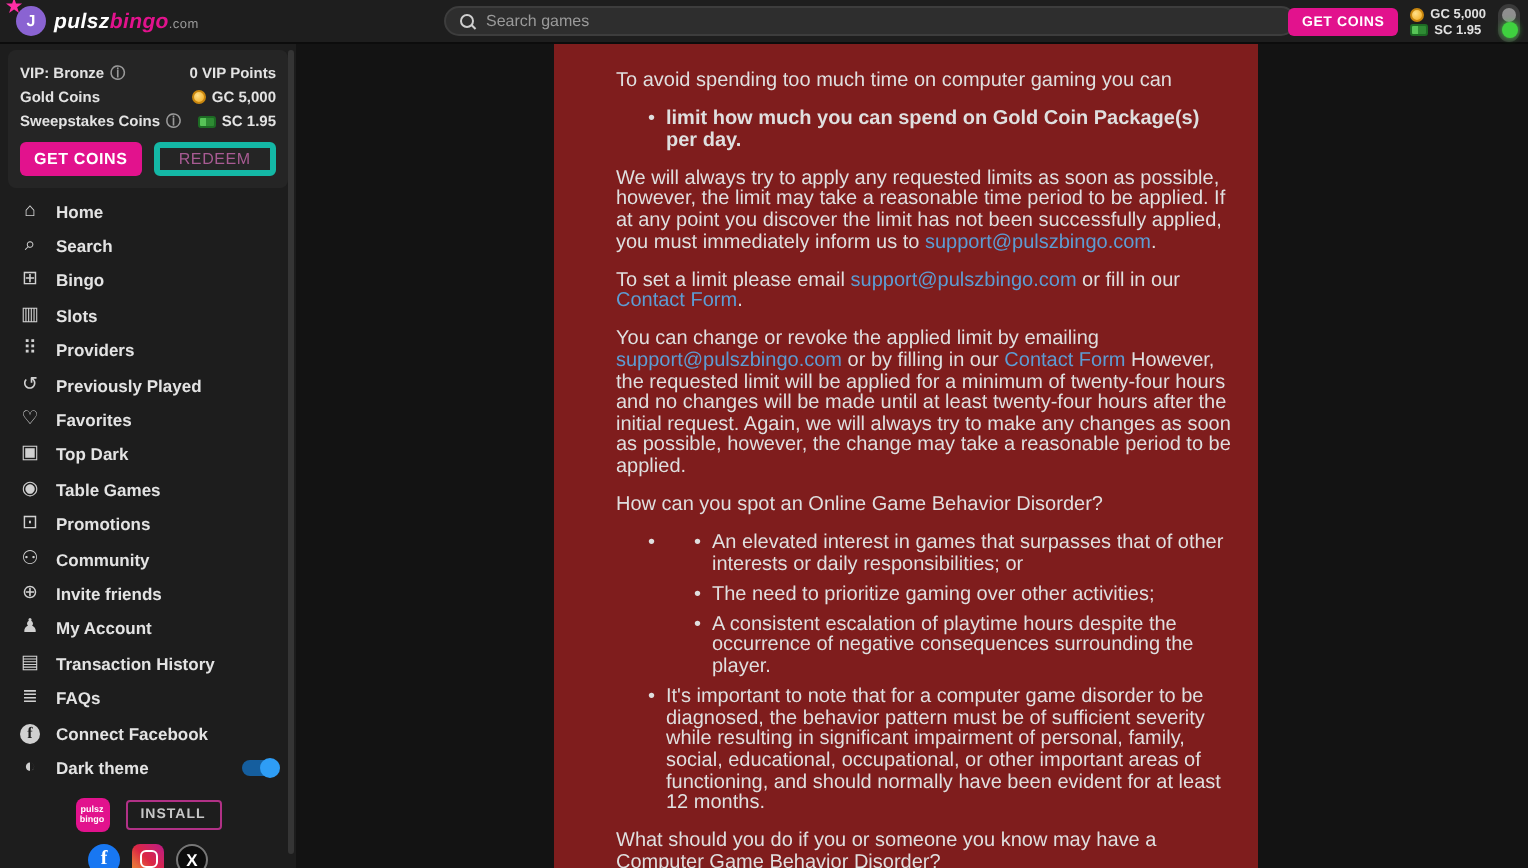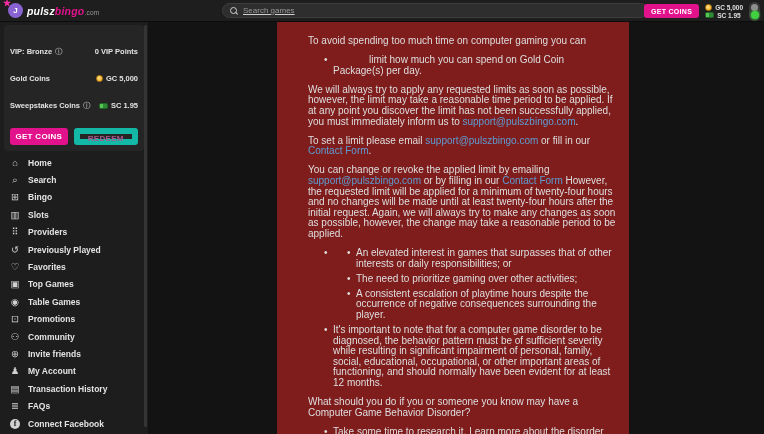--- a/index.html
+++ b/index.html
@@ -20,21 +20,21 @@
   .brand .b3 { color:#9a9a9a; font-size:6.5px; font-style:normal; font-weight:400; }
   .searchbar { position:absolute; left:222px; top:3px; width:426px; height:15px;
     background:#2e2e2e; border:1px solid #3d3d3d; border-radius:8px;
     display:flex; align-items:center; padding:0 7px; gap:5px; }
   .mag { position:relative; width:8px; height:8px; flex:0 0 auto; }
   .mag::before { content:''; position:absolute; left:0; top:0; width:5px; height:5px;
     border:1.4px solid #cfcfcf; border-radius:50%; }
   .mag::after { content:''; position:absolute; left:5.5px; top:5.5px; width:3px; height:1.4px;
     background:#cfcfcf; transform:rotate(45deg); transform-origin:0 0; }
   .searchbar input { flex:1; background:transparent; border:none; outline:none;
-    color:#cfcfcf; font-size:8px; font-family:"Liberation Sans", sans-serif;text-decoration:underline; }
+    color:#cfcfcf; font-size:8px; font-family:"Liberation Sans", sans-serif; }
   .searchbar input::placeholder { color:#9a9a9a; }
   .hdr-right { position:absolute; right:4px; top:0; height:22px; display:flex; align-items:center; gap:6px; }
   .btn-pink-sm { background:#e2128d; color:#fff; border:none; border-radius:3px;
     height:14px; padding:0 7px; font-size:7px; font-weight:bold; letter-spacing:.3px; }
   .hdr-balances { display:flex; flex-direction:column; gap:1px; }
   .bal-row { display:flex; align-items:center; gap:3px; color:#e0e0e0; font-size:6.5px; font-weight:bold; }
   .coin-gc { width:7px; height:7px; border-radius:50%;
     background:radial-gradient(circle at 35% 35%, #ffe08a, #f2a818); border:1px solid #c8860f; }
   .coin-sc { width:9px; height:6px; border-radius:1.5px; border:1px solid #1d6b24;
     background:linear-gradient(90deg,#57c457 0 40%, #2e8b33 40%); }
@@ -44,29 +44,29 @@
   .cur-toggle .knob-bot { position:absolute; left:1.5px; bottom:1.5px; width:8px; height:8px;
     border-radius:50%; background:#3fd13f; box-shadow:0 0 3px #3fd13f; }
 
   
   .sidebar { position:absolute; top:22px; left:0; width:148px; height:412px;
     background:#1d1d1d; overflow:hidden; }
   .sb-scroll { position:absolute; right:1px; top:3px; width:3px; height:402px;
     background:#353535; border-radius:2px; }
   .wallet { margin:3px 4px 0 4px; background:#252525; border-radius:4px; padding:4px 6px 6px 6px; }
   .w-row { display:flex; align-items:center; justify-content:space-between;
-    margin:18px 0; font-size:7.5px; font-weight:bold; color:#e3e3e3; }
+    margin:3px 0; font-size:7.5px; font-weight:bold; color:#e3e3e3; }
   .w-left { display:flex; align-items:center; gap:3px; }
   .info-i { color:#9a9a9a; font-size:7.5px; line-height:7px; }
   .w-right { display:flex; align-items:center; gap:3px; }
   .w-btns { display:flex; gap:6px; margin-top:6px; }
   .btn-getcoins { flex:1.1; height:17px; background:#e2128d; color:#fff; border:none;
     border-radius:3px; font-size:8px; font-weight:bold; letter-spacing:.3px; }
   .btn-redeem { flex:1; height:17px; background:transparent; color:#a85b93;
-    border:6px solid #14b8a6; border-radius:3px; font-size:8px; font-weight:bold; letter-spacing:.3px; }
+    border:3px solid #14b8a6; border-radius:3px; font-size:8px; font-weight:normal; letter-spacing:.3px; }
   .menu { margin-top:3px; }
   .menu-item { height:17.4px; display:flex; align-items:center; padding:0 9px; gap:7px; cursor:pointer; }
   .menu-icon { width:12px; text-align:center; font-size:9.5px; color:#d0d0d0; line-height:10px; }
   .menu-label { font-size:8.5px; font-weight:600; color:#e3e3e3; white-space:nowrap;text-align:right; }
   .theme-toggle { position:relative; margin-left:auto; width:18px; height:8px;
     border-radius:4px; background:#155e9e; }
   .theme-toggle .knob { position:absolute; right:-1px; top:-1px; width:10px; height:10px;
     border-radius:50%; background:#2e9df5; }
   .install-row { display:flex; align-items:center; justify-content:center; gap:8px; margin-top:6px; }
   .app-badge { width:17px; height:17px; background:#e2128d; border-radius:4px;
@@ -84,21 +84,21 @@
 
   
   .content { position:absolute; left:277px; top:22px; width:352px; height:412px;
     background:#7f1d1d; padding:14px 13px 0 31px; overflow:hidden;
     color:#dfdfdf; font-size:10px; line-height:10.6px; }
   .content p { margin:0 0 8.5px 0; }
   .content ul { list-style:none; margin:0 0 8.5px 0; padding-left:16px; }
   .content ul.sub { margin:4.5px 0 0 0; padding-left:14px; }
   .content li { position:relative; padding-left:9px; margin-bottom:4.5px; overflow-wrap:anywhere; }
   .content li::before { content:'\2022'; position:absolute; left:0; top:0; color:#dfdfdf; }
-  .content .bold { font-weight:normal;margin-left:36px; }
+  .content .bold { font-weight:bold; }
   .content .link { color:#5d9cd3; cursor:pointer; }
 </style>
 </head>
 <body>
 
 <div class="app">
 
   <div class="header">
     <div class="logo">
       <div class="avatar">
@@ -188,21 +188,21 @@
         <div class="menu-item">
           <span class="menu-icon">↺</span>
           <span class="menu-label">Previously Played</span>
         </div>
         <div class="menu-item">
           <span class="menu-icon">♡</span>
           <span class="menu-label">Favorites</span>
         </div>
         <div class="menu-item">
           <span class="menu-icon">▣</span>
-          <span class="menu-label">Top Games</span>
+          <span class="menu-label">Top Dark</span>
         </div>
         <div class="menu-item">
           <span class="menu-icon">◉</span>
           <span class="menu-label">Table Games</span>
         </div>
         <div class="menu-item">
           <span class="menu-icon">⊡</span>
           <span class="menu-label">Promotions</span>
         </div>
         <div class="menu-item">
@@ -259,20 +259,21 @@
   </div>
 
   <div class="content">
       <p><span>To avoid spending too much time on computer gaming you can</span></p>
       <ul>
         <li><span class="bold">limit how much you can spend on Gold Coin Package(s) per day.</span></li>
       </ul>
       <p><span>We will always try to apply any requested limits as soon as possible, however, the limit may take a reasonable time period to be applied. If at any point you discover the limit has not been successfully applied, you must immediately inform us to </span><span class="link">support@pulszbingo.com</span><span>.</span></p>
       <p><span>To set a limit please email </span><span class="link">support@pulszbingo.com</span><span> or fill in our </span><span class="link">Contact Form</span><span>.</span></p>
       <p><span>You can change or revoke the applied limit by emailing </span><span class="link">support@pulszbingo.com</span><span> or by filling in our </span><span class="link">Contact Form</span><span> However, the requested limit will be applied for a minimum of twenty-four hours and no changes will be made until at least twenty-four hours after the initial request. Again, we will always try to make any changes as soon as possible, however, the change may take a reasonable period to be applied.</span></p>
+      <p><span>How can you spot an Online Game Behavior Disorder?</span></p>
       <ul>
         <li><ul class="sub">
             <li><span>An elevated interest in games that surpasses that of other interests or daily responsibilities; or</span></li>
             <li><span>The need to prioritize gaming over other activities;</span></li>
             <li><span>A consistent escalation of playtime hours despite the occurrence of negative consequences surrounding the player.</span></li>
           </ul></li>
         <li><span>It's important to note that for a computer game disorder to be diagnosed, the behavior pattern must be of sufficient severity while resulting in significant impairment of personal, family, social, educational, occupational, or other important areas of functioning, and should normally have been evident for at least 12 months.</span></li>
       </ul>
       <p><span>What should you do if you or someone you know may have a Computer Game Behavior Disorder?</span></p>
       <ul>

